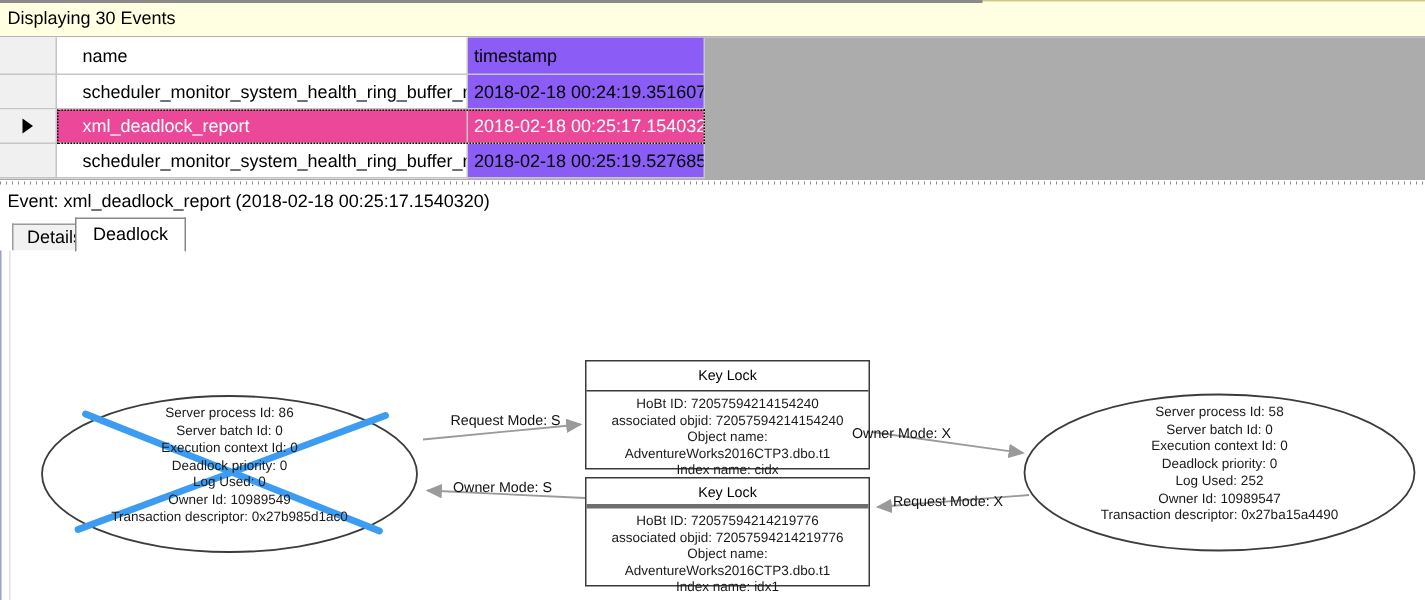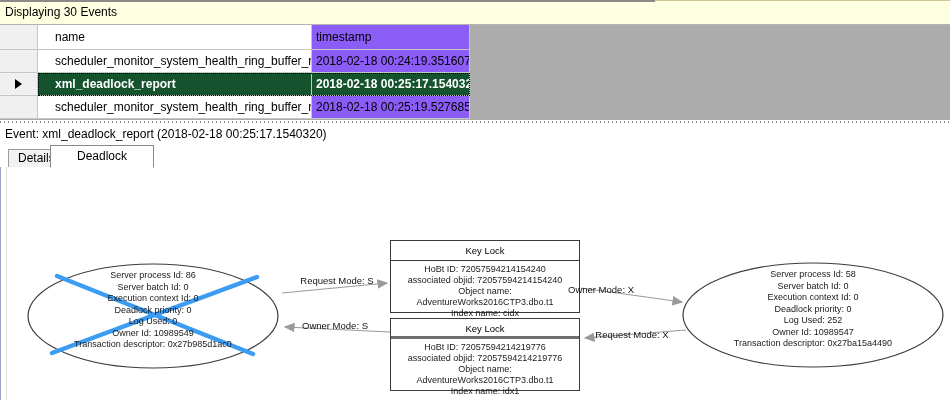--- a/index.html
+++ b/index.html
@@ -18,38 +18,38 @@
   .g-row { display: flex; height: 23px; }
   .g-header { height: 25px; background: #fff; }
   .g-sel { width: 38px; background: #F0F0F0; border-right: 1px solid #c6c6c6; border-bottom: 1px solid #c6c6c6;
     flex: 0 0 38px; display: flex; align-items: center; justify-content: center; }
   .g-content { display: flex; flex: 1; }
   .g-name { width: 274px; flex: 0 0 274px; border-right: 1px solid #c6c6c6; border-bottom: 1px solid #c6c6c6;
     font-size: 12px; line-height: 22px; padding-left: 17px; white-space: nowrap; overflow: hidden; background: #fff; }
   .g-ts { width: 158px; flex: 0 0 158px; border-right: 1px solid #c6c6c6; border-bottom: 1px solid #c6c6c6;
     font-size: 12px; line-height: 22px; padding-left: 4px; white-space: nowrap; overflow: hidden; background: #8b5cf6; }
   .g-header .g-name, .g-header .g-ts { line-height: 24px; }
-  .row-selected .g-name, .row-selected .g-ts { background: #14532d; color: #fff; font-weight: bold; }
+  .row-selected .g-name, .row-selected .g-ts { background: #ec4899; color: #fff; }
   .row-selected .g-content { outline: 1px dotted #000; outline-offset: -1px; }
   .tri-right { width: 0; height: 0; border-top: 5px solid transparent; border-bottom: 5px solid transparent;
     border-left: 7px solid #000; }
 
   
   .splitter { position: absolute; left: 0; top: 120px; width: 950px; height: 4px; background: #fff; }
   .splitter-dots { margin-top: 1px; height: 2px;
     background: repeating-linear-gradient(90deg, #8c8c8c 0 1px, #ffffff 1px 4px); }
 
   
   .event-label { position: absolute; left: 0; top: 124px; width: 950px; height: 19px;
     font-size: 12px; padding: 3px 0 0 5px; background: #fff; white-space: nowrap; }
   .tab-strip { position: absolute; left: 0; top: 143px; width: 950px; height: 24px; background: #fff; }
   .tab { position: absolute; font-size: 12px; text-align: center; cursor: default; }
   .tab-inactive { left: 8px; top: 6px; height: 18px; line-height: 17px; padding: 0 9px;
     background: #f1f1f1; border: 1px solid #9b9b9b; border-bottom: none; }
-  .tab-active { left: 50px; top: 2px; height: 23px; line-height: 20px; padding: 0 26px;
+  .tab-active { left: 50px; top: 2px; height: 23px; line-height: 20px; padding: 0 11px;
     background: #fff; border: 1px solid #888; border-bottom: 1px solid #fff; z-index: 2; }
 
   
   .graph-panel { position: absolute; left: 0; top: 167px; width: 950px; height: 233px; background: #fff; }
   .graph-panel .edge-l { position: absolute; left: 0; top: 0; bottom: 0; width: 1px; background: #9aa3c4; }
   .graph-panel .edge-l2 { position: absolute; left: 6px; top: 0; bottom: 0; width: 1px; background: #e2e2e2; }
   .graph-svg { position: absolute; left: 0; top: 0; }
 
   .proc-text { position: absolute; display: flex; flex-direction: column; 
     text-align: center; font-size: 9px; line-height: 11.5px; color: #1a1a1a; }

